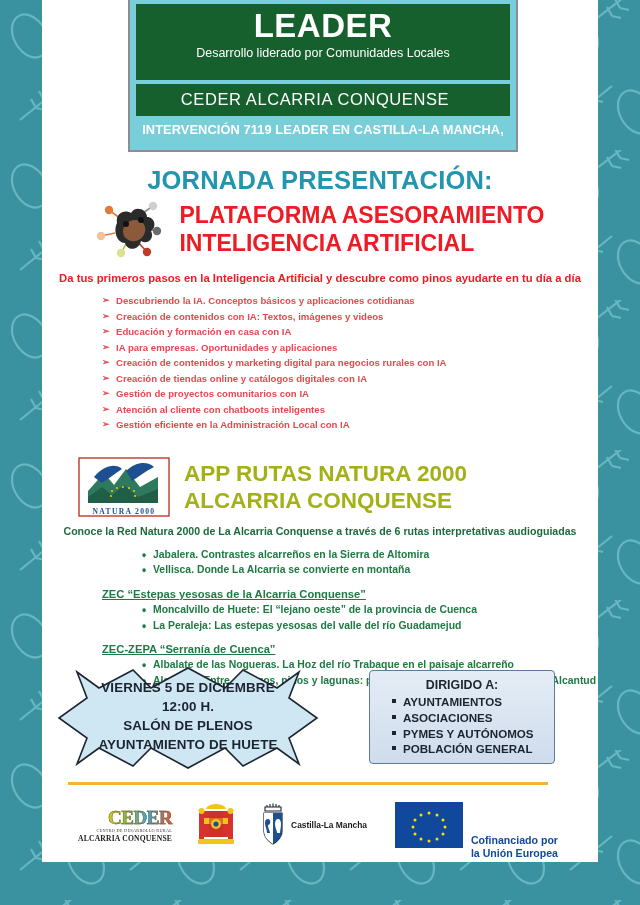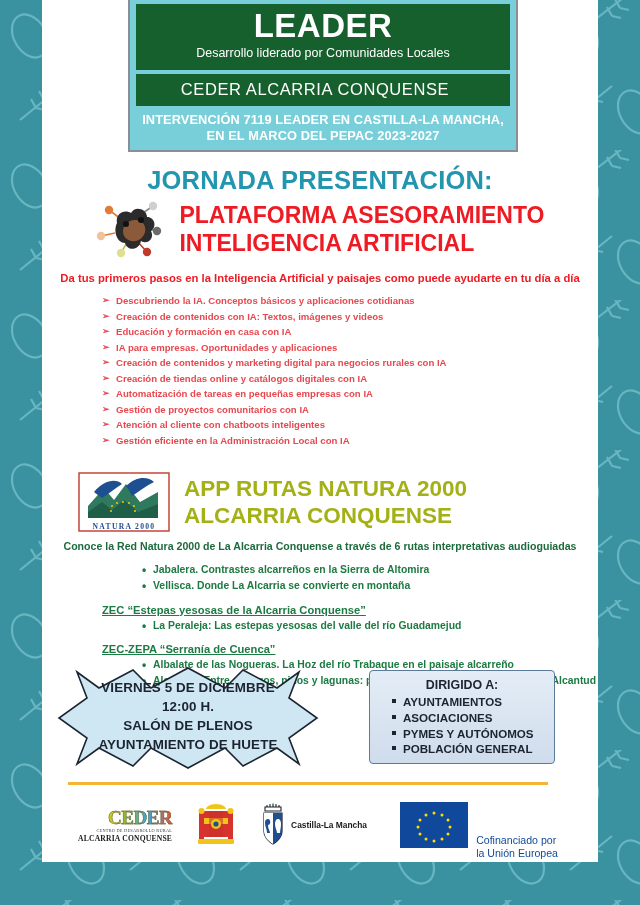--- a/index.html
+++ b/index.html
@@ -37,21 +37,21 @@
     width: 390px; height: 152px;
     background: #79cfd9;
     border: 2px solid #8a8f96;
     border-top: none;
     box-sizing: border-box;
     text-align: center;
   }
   #leader-block {
     background: #15602d;
     margin: 4px 6px 0 6px;
-    padding: 4px 0 9px 0;
+    padding: 4px 0 19px 0;
   }
   #leader-title {
     color: #ffffff;
     font-size: 33px;
     font-weight: bold;
     letter-spacing: .5px;
     line-height: 1.08;
     margin: 0;
   }
   #leader-sub {
@@ -292,21 +292,21 @@
   .jcclm-text {
     font-size: 8.4px; font-weight: bold; color: #1a1a1a;
   }
   #eu-block {
     display: flex; align-items: center; gap: 8px;
     margin-left: auto; margin-right: 40px;
   }
   #eu-text {
     color: #10499c;
     font-size: 10.6px;
-    font-weight: normal;
+    font-weight: bold;
     line-height: 1.25;
     margin-top: 44px;
   }
 </style>
 </head>
 <body>
 
 <div id="poster">
 
   <svg id="border-deco" viewBox="0 0 640 905" preserveAspectRatio="none">
@@ -331,21 +331,20 @@
   <div id="header-banner">
     <div id="leader-block">
       <div id="leader-title">LEADER</div>
       <div id="leader-sub">Desarrollo liderado por Comunidades Locales</div>
     </div>
     <div id="ceder-block">
       <div id="ceder-title">CEDER ALCARRIA CONQUENSE</div>
     </div>
     <div id="intervencion">
       <span>INTERVENCIÓN 7119 LEADER EN CASTILLA-LA MANCHA,</span><br>
-      <span>EN EL MARCO DEL PEPAC 2023-2027</span>
     </div>
   </div>
 
   <div id="content">
 
     <div class="jornada">JORNADA PRESENTACIÓN:</div>
 
     <div class="ia-head">
       <svg width="78" height="66" viewBox="0 0 78 66">
         <g stroke="#e07b39" stroke-width="1.6" fill="none">
@@ -373,30 +372,29 @@
         <circle cx="62" cy="34" r="4.2" fill="#6b6b6b"></circle>
         <circle cx="31" cy="27" r="3" fill="#111"></circle>
         <circle cx="46" cy="23" r="3" fill="#111"></circle>
       </svg>
       <div class="ia-titles">
         <div>PLATAFORMA ASESORAMIENTO</div>
         <div>INTELIGENCIA ARTIFICIAL</div>
       </div>
     </div>
 
-    <div class="ia-sub">Da tus primeros pasos en la Inteligencia Artificial y paisajes como puede ayudarte en tu día a día</div>
+    <div class="ia-sub">Da tus primeros pasos en la Inteligencia Artificial y descubre como pinos ayudarte en tu día a día</div>
 
     <ul id="ia-list">
         <li>Descubriendo la IA. Conceptos básicos y aplicaciones cotidianas</li>
         <li>Creación de contenidos con IA: Textos, imágenes y videos</li>
         <li>Educación y formación en casa con IA</li>
         <li>IA para empresas. Oportunidades y aplicaciones</li>
         <li>Creación de contenidos y marketing digital para negocios rurales con IA</li>
         <li>Creación de tiendas online y catálogos digitales con IA</li>
-        <li>Automatización de tareas en pequeñas empresas con IA</li>
         <li>Gestión de proyectos comunitarios con IA</li>
         <li>Atención al cliente con chatboots inteligentes</li>
         <li>Gestión eficiente en la Administración Local con IA</li>
       </ul>
 
     <div class="natura-head">
       <svg width="92" height="60" viewBox="0 0 92 60">
         <rect x="1" y="1" width="90" height="58" fill="#ffffff" stroke="#c0392b" stroke-width="1.4"></rect>
         <path d="M10 34 L26 16 L36 28 L48 12 L62 30 L80 20 L80 46 L10 46 Z" fill="#2f7a5e"></path>
         <path d="M10 40 L24 30 L34 38 L46 28 L60 40 L80 32 L80 46 L10 46 Z" fill="#1f5f48"></path>
@@ -427,20 +425,21 @@
     <div id="zec-groups">
         <div class="zec-group">
           <ul class="zec-items">
             <li>Jabalera. Contrastes alcarreños en la Sierra de Altomira</li>
             <li>Vellisca. Donde La Alcarria se convierte en montaña</li>
           </ul>
         </div>
         <div class="zec-group">
           <div class="zec-title">ZEC “Estepas yesosas de la Alcarria Conquense”</div>
           <ul class="zec-items">
+            <li>Moncalvillo de Huete: El “lejano oeste” de la provincia de Cuenca</li>
             <li>La Peraleja: Las estepas yesosas del valle del río Guadamejud</li>
           </ul>
         </div>
         <div class="zec-group">
           <div class="zec-title">ZEC-ZEPA “Serranía de Cuenca”</div>
           <ul class="zec-items">
             <li>Albalate de las Nogueras. La Hoz del río Trabaque en el paisaje alcarreño</li>
             <li>Alcantud. Entre quejigos, pinos y lagunas: paisajes vivos de la Dehesa Boyal de Alcantud</li>
           </ul>
         </div>

